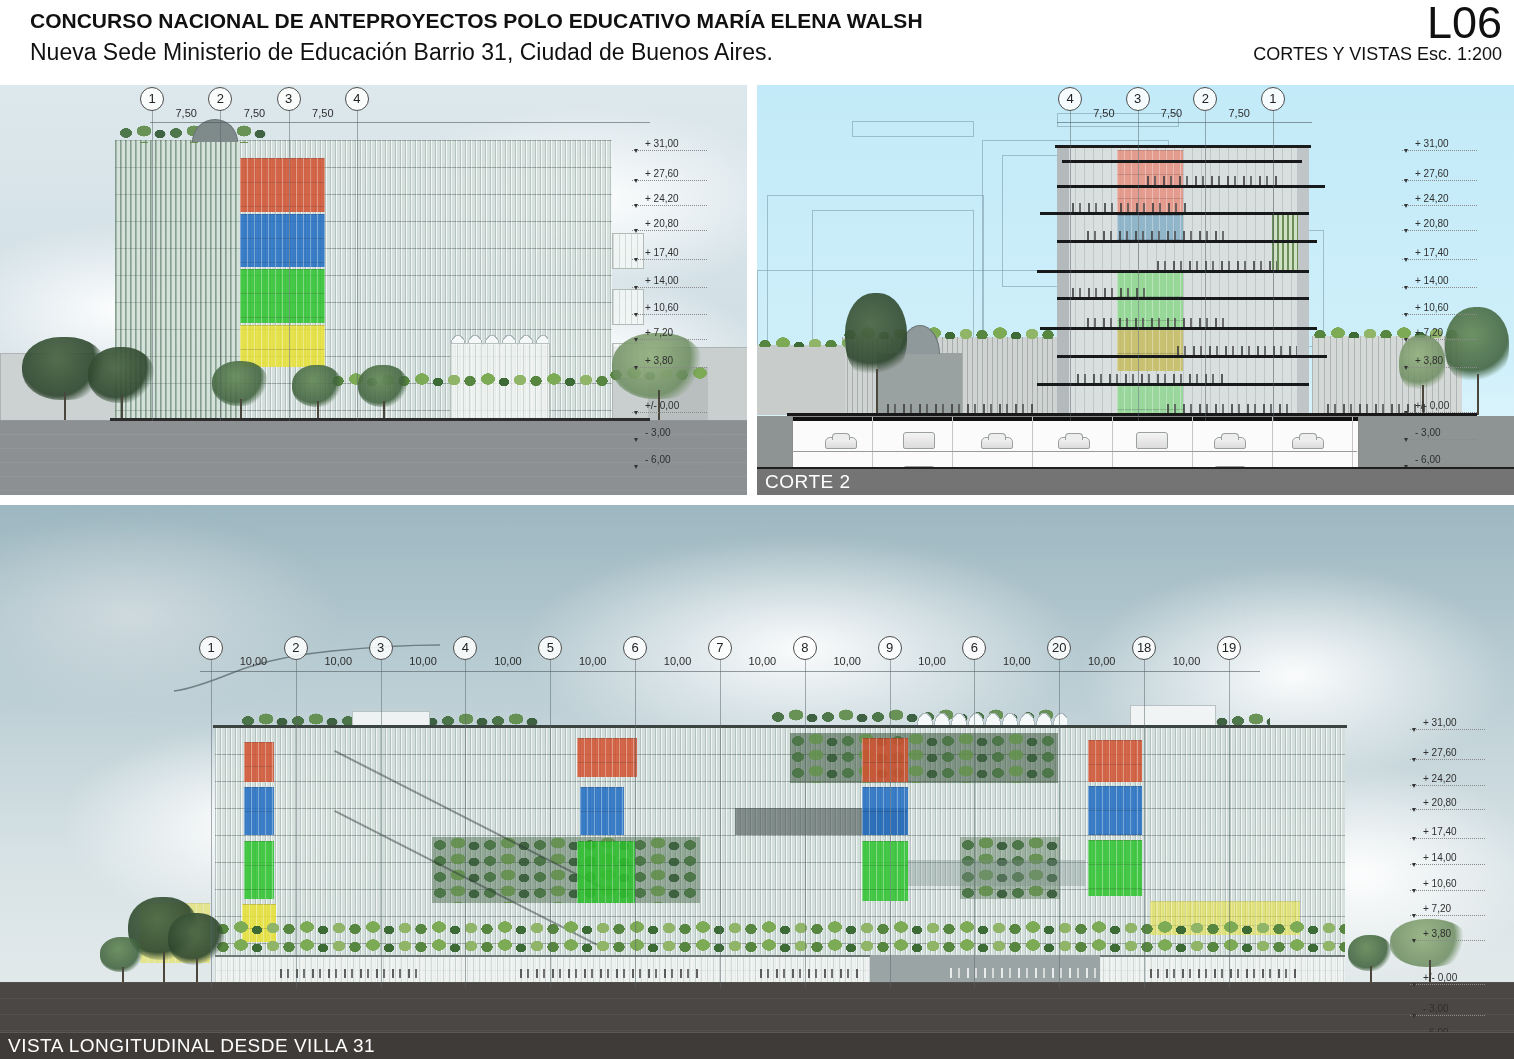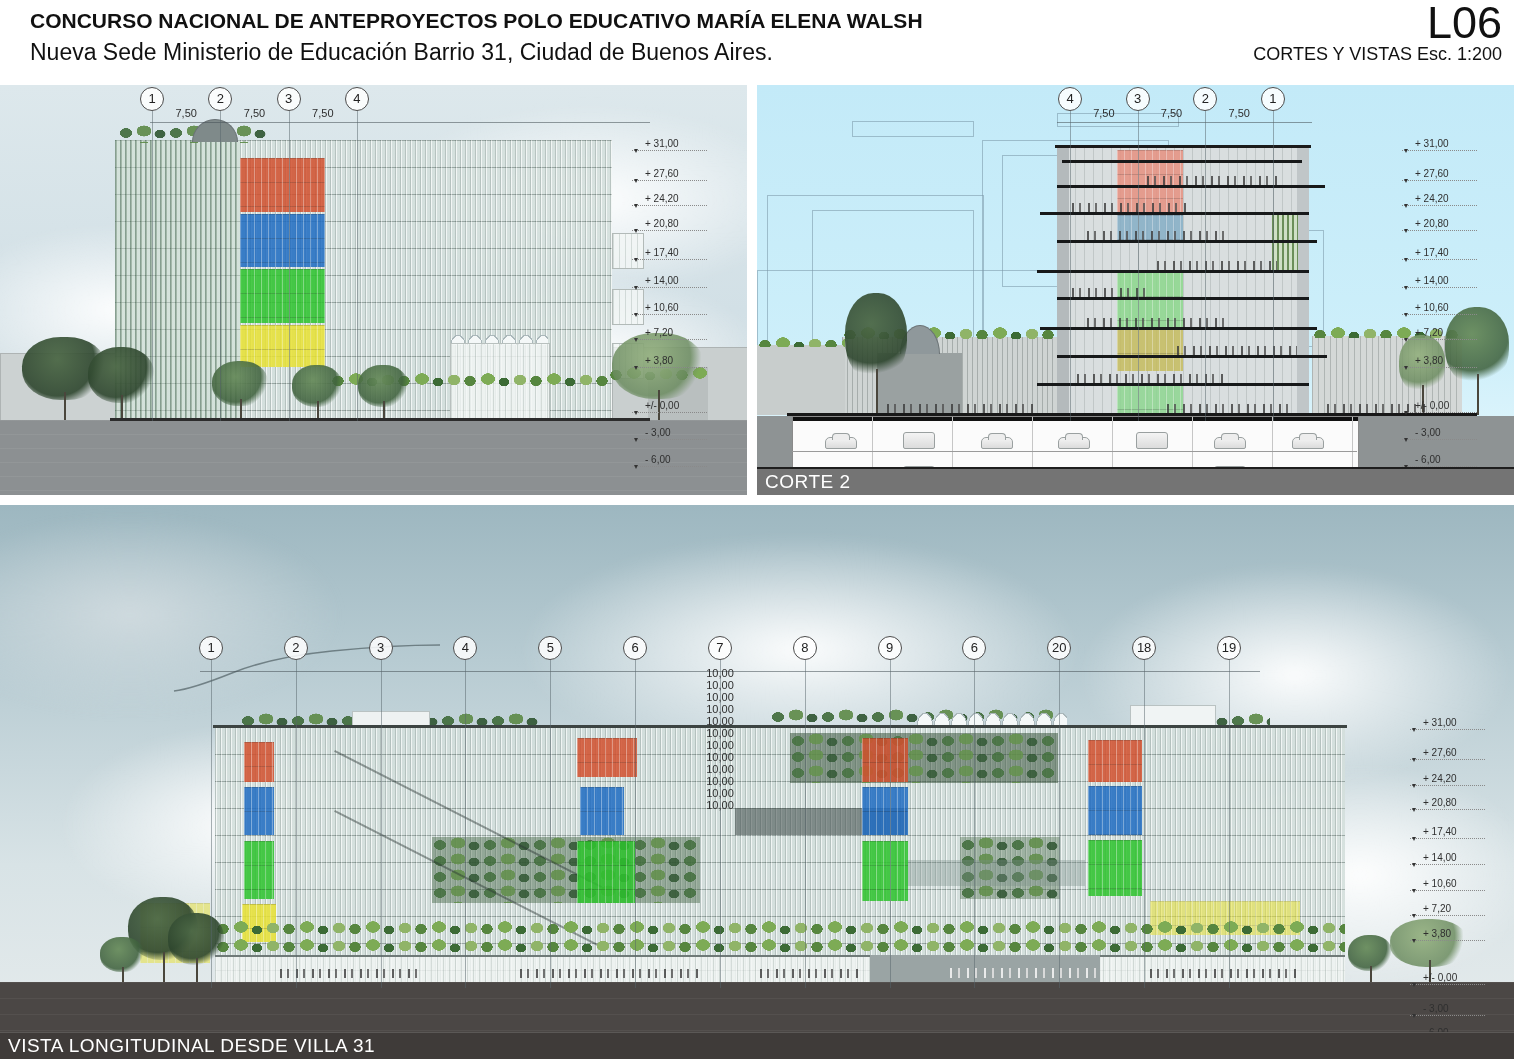--- a/index.html
+++ b/index.html
@@ -399,21 +399,21 @@
       <div class="gcol">
         <span class="bubble">20</span>
       </div>
       <div class="gcol">
         <span class="bubble">18</span>
       </div>
       <div class="gcol">
         <span class="bubble">19</span>
       </div>
     </div>
-  <div class="dims" style="left:211px;top:162px;width:1018px;flex-direction:column;">
+  <div class="dims" style="left:211px;top:150px;width:1018px;">
       <span class="dim">10,00</span>
       <span class="dim">10,00</span>
       <span class="dim">10,00</span>
       <span class="dim">10,00</span>
       <span class="dim">10,00</span>
       <span class="dim">10,00</span>
       <span class="dim">10,00</span>
       <span class="dim">10,00</span>
       <span class="dim">10,00</span>
       <span class="dim">10,00</span>

